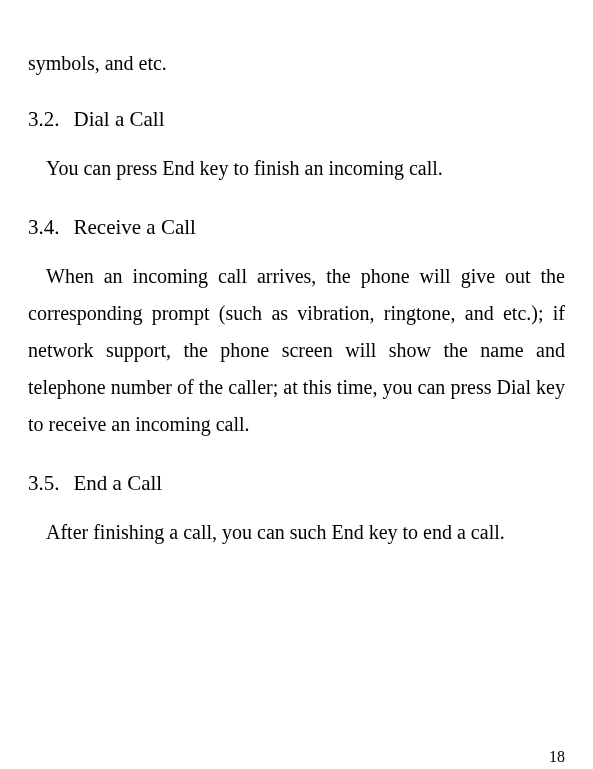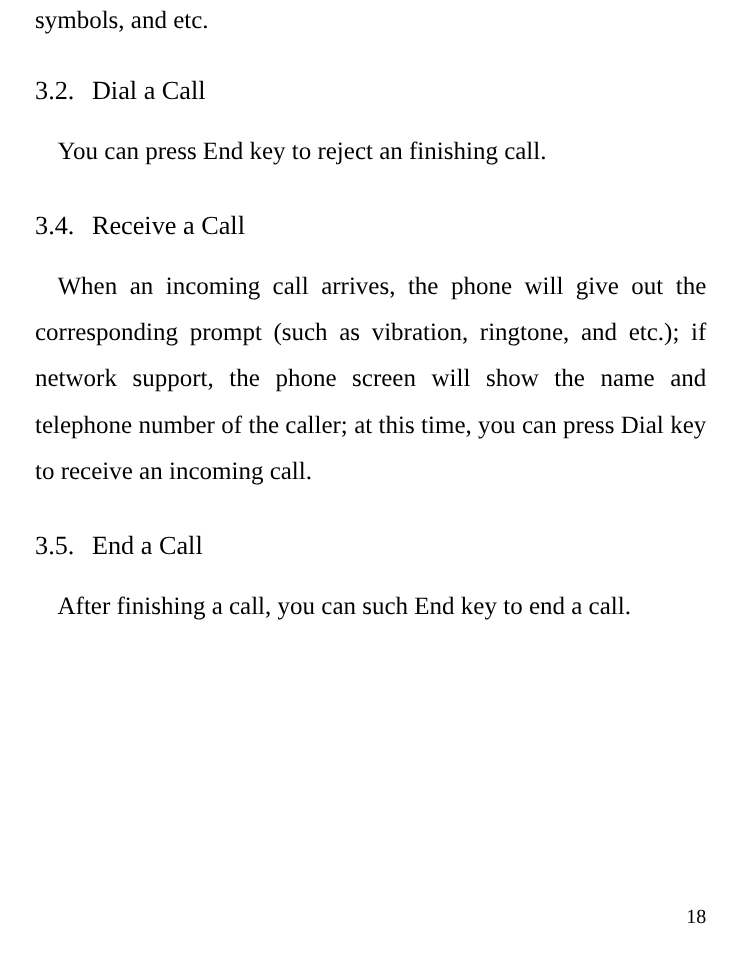--- a/index.html
+++ b/index.html
@@ -11,20 +11,21 @@
       width: 593px;
       height: 769px;
       background: #ffffff;
       font-family: 'Times New Roman', Times, serif;
       padding: 0 28px 0 28px;
       position: relative;
       color: #000000;
     }
     .content {
       width: 100%;
+      margin-top: 47px;
     }
     .fragment-top {
       font-size: 20px;
       line-height: 1.6;
       margin-bottom: 28px;
       text-align: justify;
     }
     .section-heading {
       font-size: 21px;
       font-weight: normal;
@@ -40,38 +41,38 @@
       margin-bottom: 28px;
     }
     .body-text.indent {
       text-indent: 38px;
     }
     .body-text.small-indent {
       text-indent: 18px;
     }
     .page-number {
       position: absolute;
-      bottom: 26px;
+      bottom: 3px;
       right: 28px;
       font-size: 16px;
       text-align: right;
     }
   </style>
 </head>
 <body>
 
 <div class="content">
 
   <p class="fragment-top">symbols, and etc.</p>
 
   <h2 class="section-heading">
     <span class="section-number">3.2.</span><span>Dial a Call</span>
   </h2>
 
-  <p class="body-text small-indent">You can press End key to reject an finishing call.</p>
+  <p class="body-text small-indent">You can press End key to finish an incoming call.</p>
 
   <h2 class="section-heading">
     <span class="section-number">3.4.</span><span>Receive a Call</span>
   </h2>
   <p class="body-text small-indent">When an incoming call arrives, the phone will give out the corresponding prompt (such as vibration, ringtone, and etc.); if network support, the phone screen will show the name and telephone number of the caller; at this time, you can press Dial key to receive an incoming call.</p>
 
   <h2 class="section-heading">
     <span class="section-number">3.5.</span><span>End a Call</span>
   </h2>
   <p class="body-text small-indent">After finishing a call, you can such End key to end a call.</p>

